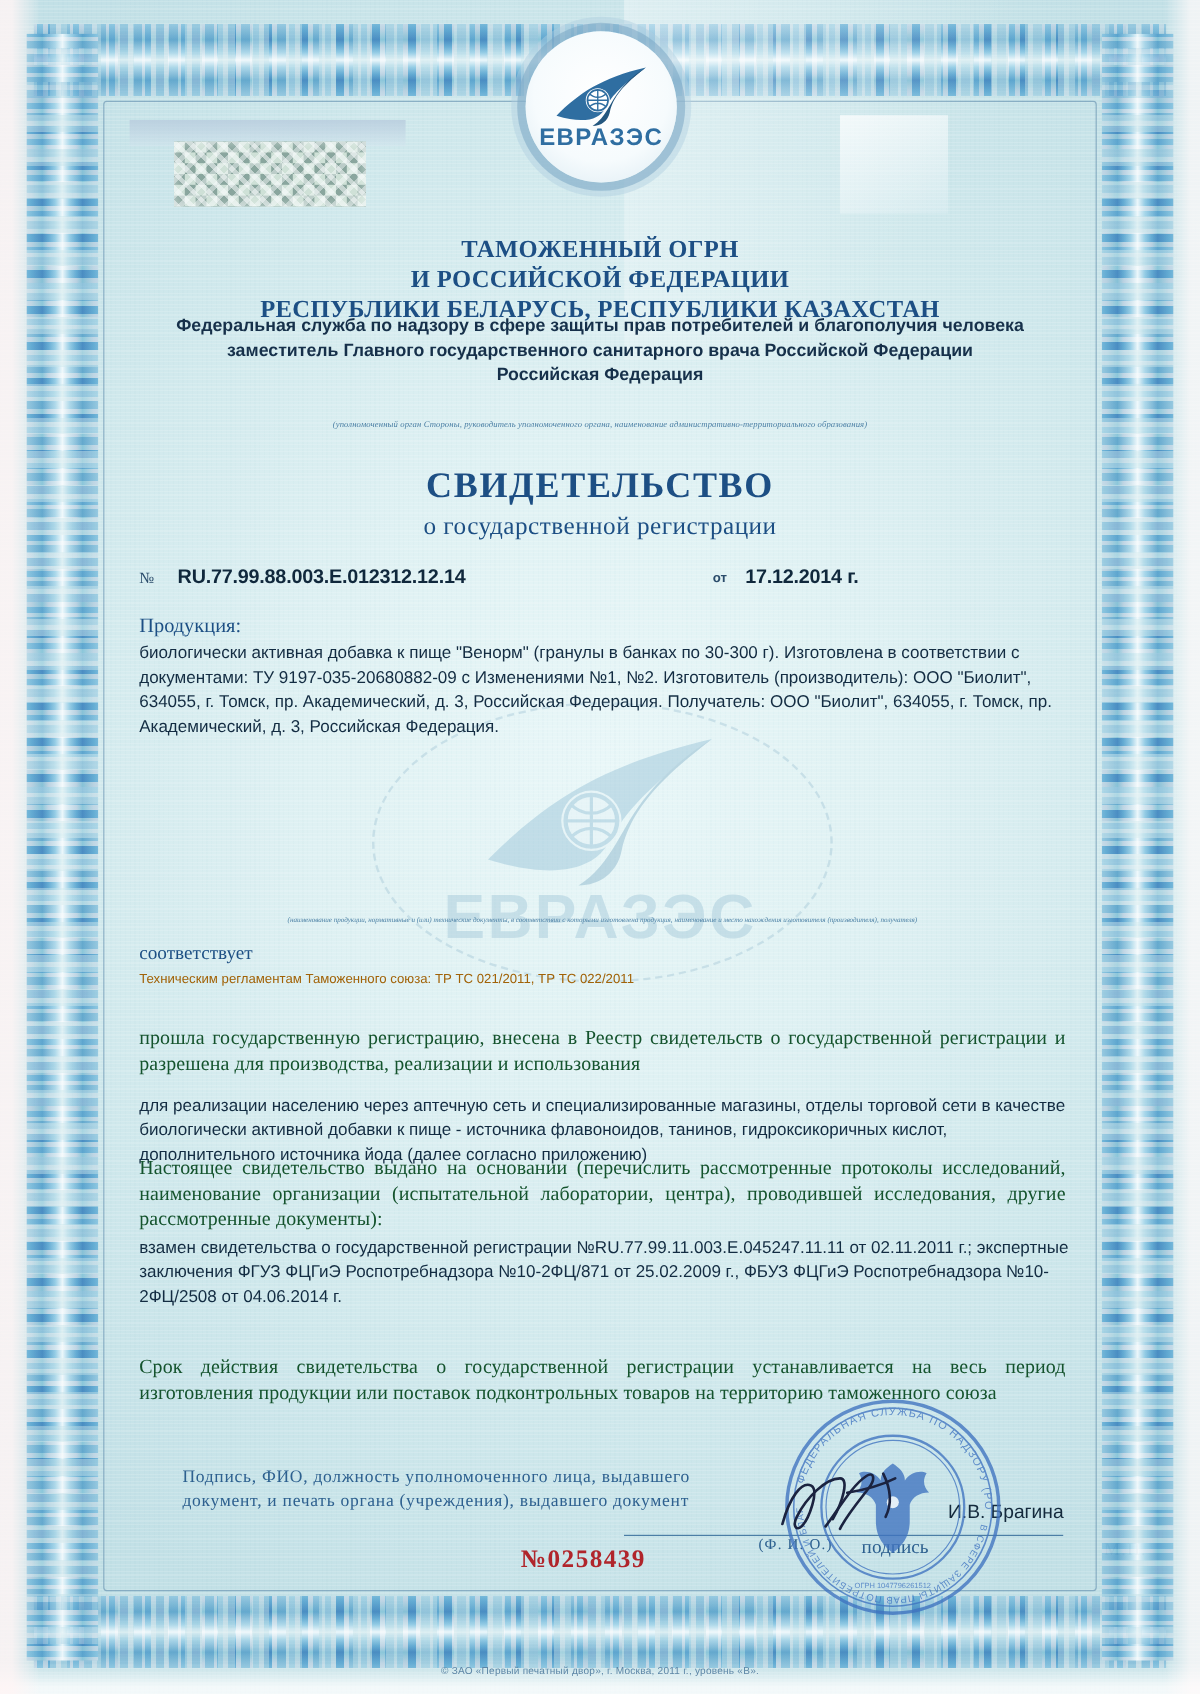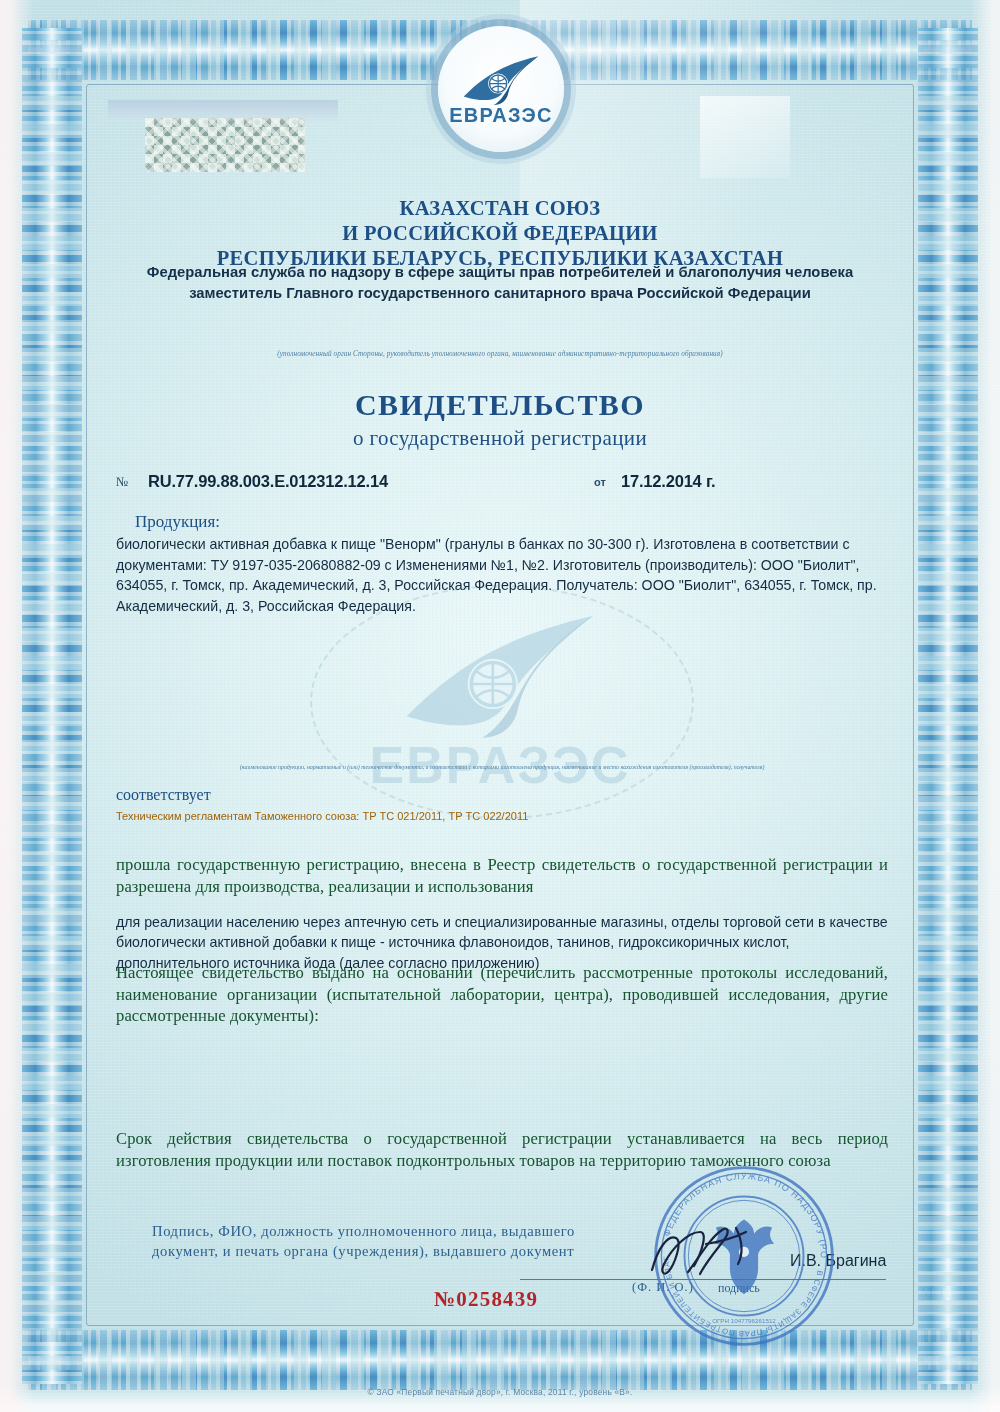--- a/index.html
+++ b/index.html
@@ -163,21 +163,21 @@
     position:absolute;
   }
   #num-value{
     position:absolute;left:32px;top:0;font-size:16.5px;font-weight:700;color:#10283c;letter-spacing:-.2px;
   }
   #ot-label{position:absolute;left:478px;top:4px;font-size:11px;font-weight:700;color:#2b4c6b;}
   #date-value{position:absolute;left:505px;top:0;font-size:16.5px;font-weight:700;color:#10283c;letter-spacing:-.2px;}
 
   #prod-label{
     position:absolute;top:512px;left:8px;font-family:"Liberation Serif", serif;
-    font-size:17px;color:#1d4f84;margin-left:19px;
+    font-size:17px;color:#1d4f84;
   }
   #prod-body{
     position:absolute;top:534px;left:8px;width:772px;
     font-size:14.2px;line-height:20.6px;color:#132c42;
   }
 
   #prod-caption{
     position:absolute;top:764px;left:6px;width:776px;
     font-family:"Liberation Serif", serif;font-style:italic;
     font-size:5.9px;color:#4a7fa4;text-align:center;
@@ -218,21 +218,21 @@
   #sig-line{
     position:absolute;top:1279px;left:520px;width:366px;height:1px;
     background:#4c7ea6;
   }
   #fio-caption{
     position:absolute;top:1280px;left:632px;
     font-family:"Liberation Serif", serif;font-size:12.5px;color:#2d608f;letter-spacing:1px;
   }
   #podpis-caption{
     position:absolute;top:1281px;left:718px;
-    font-family:"Liberation Serif", serif;font-size:12px;color:#2d608f;
+    font-family:"Liberation Serif", serif;font-size:16px;color:#2d608f;
   }
   #mp-caption{
     position:absolute;top:1284px;left:920px;
     font-family:"Liberation Serif", serif;font-size:15px;color:#2d608f;letter-spacing:1px;
   }
   #signer-name{
     position:absolute;top:1252px;left:790px;
     font-size:16px;color:#13293c;font-weight:500;
   }
   #serial{
@@ -299,28 +299,29 @@
     <circle cx="56" cy="44" r="14" fill="#e7f3f7"></circle>
     <circle cx="56" cy="44" r="12" fill="none" stroke="#8fbdd4" stroke-width="2"></circle>
     <path d="M44 44 H68 M56 32 V56 M46 36 C52 42 60 42 66 36 M46 52 C52 46 60 46 66 52" stroke="#8fbdd4" stroke-width="1.5" fill="none"></path>
   </svg>
   <div class="wm-text">ЕВРАЗЭС</div>
 </div>
 
 <div id="content">
 
   <div id="hdr1" class="ttl-serif">
-    <div>КАЗАХСТАН СОЮЗ</div>
+    <div>ТАМОЖЕННЫЙ ОГРН</div>
     <div>И РОССИЙСКОЙ ФЕДЕРАЦИИ</div>
     <div>РЕСПУБЛИКИ БЕЛАРУСЬ, РЕСПУБЛИКИ КАЗАХСТАН</div>
   </div>
 
   <div id="subhdr">
     <div>Федеральная служба по надзору в сфере защиты прав потребителей и благополучия человека</div>
     <div>заместитель Главного государственного санитарного врача Российской Федерации</div>
+    <div>Российская Федерация</div>
   </div>
 
   <div id="org-caption">(уполномоченный орган Стороны, руководитель уполномоченного органа, наименование административно-территориального образования)</div>
 
   <div id="doc-title" class="ttl-serif">СВИДЕТЕЛЬСТВО</div>
   <div id="doc-subtitle">о государственной регистрации</div>
 
   <div id="numrow">
     <span class="numero" style="left:0;top:2px;">№</span>
     <span id="num-value">RU.77.99.88.003.Е.012312.12.14</span>
@@ -333,20 +334,21 @@
 
   <div id="prod-caption">(наименование продукции, нормативные и (или) технические документы, в соответствии с которыми изготовлена продукция, наименование и место нахождения изготовителя (производителя), получателя)</div>
 
   <div id="sootv">соответствует</div>
   <div id="tr-line">Техническим регламентам Таможенного союза: ТР ТС 021/2011, ТР ТС 022/2011</div>
 
   <div id="passed" class="serif-block">прошла государственную регистрацию, внесена в Реестр свидетельств о государственной регистрации и разрешена для производства, реализации и использования</div>
   <div id="purpose">для реализации населению через аптечную сеть и специализированные магазины, отделы торговой сети в качестве биологически активной добавки к пище - источника флавоноидов, танинов, гидроксикоричных кислот, дополнительного источника йода (далее согласно приложению)</div>
 
   <div id="basis-serif" class="serif-block">Настоящее свидетельство выдано на основании (перечислить рассмотренные протоколы исследований, наименование организации (испытательной лаборатории, центра), проводившей исследования, другие рассмотренные документы):</div>
+  <div id="basis-body">взамен свидетельства о государственной регистрации №RU.77.99.11.003.Е.045247.11.11 от 02.11.2011 г.; экспертные заключения ФГУЗ ФЦГиЭ Роспотребнадзора №10-2ФЦ/871 от 25.02.2009 г., ФБУЗ ФЦГиЭ Роспотребнадзора №10-2ФЦ/2508 от 04.06.2014 г.</div>
 
   <div id="validity" class="serif-block">Срок действия свидетельства о государственной регистрации устанавливается на весь период изготовления продукции или поставок подконтрольных товаров на территорию таможенного союза</div>
 
   <div id="sig-caption">Подпись, ФИО, должность уполномоченного лица, выдавшего документ, и печать органа (учреждения), выдавшего документ</div>
 </div>
 
 <div id="stamp">
   <svg width="192" height="192" viewBox="0 0 200 200">
     <defs>
       <path id="arcTop" d="M 100,100 m -80,0 a 80,80 0 1,1 160,0" fill="none"></path>

